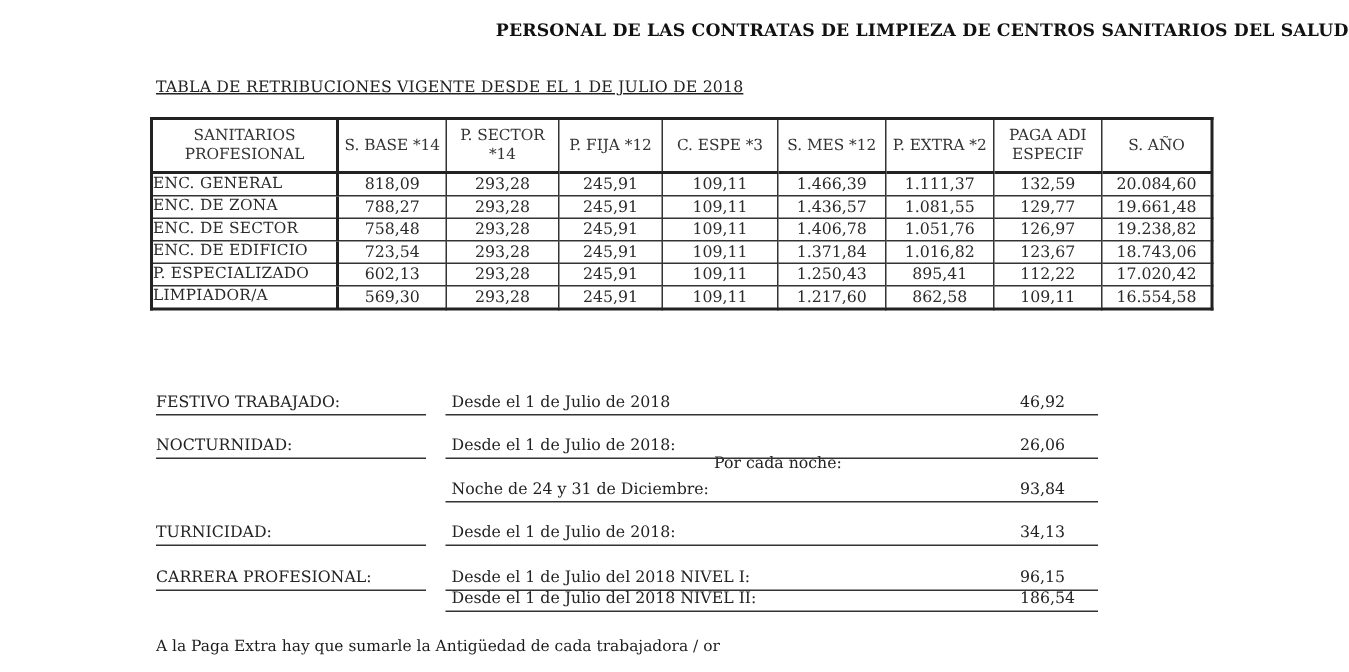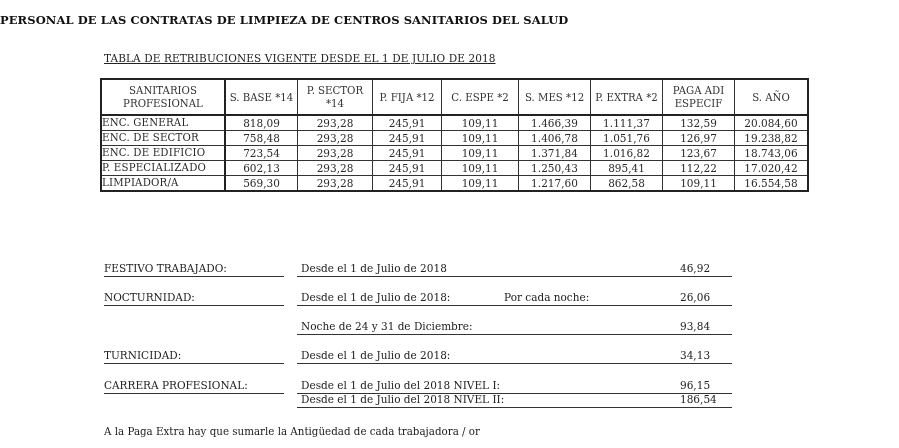--- a/index.html
+++ b/index.html
@@ -13,21 +13,21 @@
       position: relative;
       overflow: hidden;
       font-family: "DejaVu Serif", "Liberation Serif", serif;
       color: #1a1a1a;
     }
     .doc-title {
       position: absolute;
       left: 0;
       width: 899px;
       top: 13px;
-      text-align: left;
+      text-align: right;
       font-weight: bold;
       font-size: 11.5px;
       letter-spacing: 0.1px;
       color: #111;
     }
     .table-title {
       position: absolute;
       left: 104px;
       top: 52px;
       font-size: 10.5px;
@@ -87,21 +87,22 @@
     .ex-label {
       position: absolute;
       left: 104px;
     }
     .ex-desc {
       position: absolute;
       left: 301px;
     }
     .ex-sub {
       position: absolute;
-      left: 504px;
+      left: 476px;
+      margin-top: 12px;
     }
     .ex-value {
       position: absolute;
       left: 680px;
     }
     .uline {
       position: absolute;
       height: 0;
       border-top: 1.5px solid #333;
     }
@@ -119,40 +120,51 @@
 <div class="doc-title">PERSONAL DE LAS CONTRATAS DE LIMPIEZA DE CENTROS SANITARIOS DEL SALUD</div>
 <div class="table-title">TABLA DE RETRIBUCIONES VIGENTE DESDE EL  1 DE JULIO DE 2018</div>
 
 <table class="ret">
   <thead>
     <tr>
       <th class="c0"><span>SANITARIOS</span><br><span>PROFESIONAL</span></th>
       <th class="c1"><span>S. BASE *14</span></th>
       <th class="c2"><span>P. SECTOR</span><br><span>*14</span></th>
       <th class="c3"><span>P. FIJA *12</span></th>
-      <th class="c4"><span>C. ESPE *2</span></th>
+      <th class="c4"><span>C. ESPE *3</span></th>
       <th class="c5"><span>S. MES *12</span></th>
       <th class="c6"><span>P. EXTRA *2</span></th>
       <th class="c7"><span>PAGA ADI</span><br><span>ESPECIF</span></th>
       <th class="c8"><span>S. AÑO</span></th>
     </tr>
   </thead>
   <tbody id="table-body">
       <tr>
         <td class="c0 cat">ENC. GENERAL</td>
         <td class="c1">818,09</td>
         <td class="c2">293,28</td>
         <td class="c3">245,91</td>
         <td class="c4">109,11</td>
         <td class="c5">1.466,39</td>
         <td class="c6">1.111,37</td>
         <td class="c7">132,59</td>
         <td class="c8">20.084,60</td>
       </tr>
       <tr>
+        <td class="c0 cat">ENC. DE ZONA</td>
+        <td class="c1">788,27</td>
+        <td class="c2">293,28</td>
+        <td class="c3">245,91</td>
+        <td class="c4">109,11</td>
+        <td class="c5">1.436,57</td>
+        <td class="c6">1.081,55</td>
+        <td class="c7">129,77</td>
+        <td class="c8">19.661,48</td>
+      </tr>
+      <tr>
         <td class="c0 cat">ENC. DE SECTOR</td>
         <td class="c1">758,48</td>
         <td class="c2">293,28</td>
         <td class="c3">245,91</td>
         <td class="c4">109,11</td>
         <td class="c5">1.406,78</td>
         <td class="c6">1.051,76</td>
         <td class="c7">126,97</td>
         <td class="c8">19.238,82</td>
       </tr>

